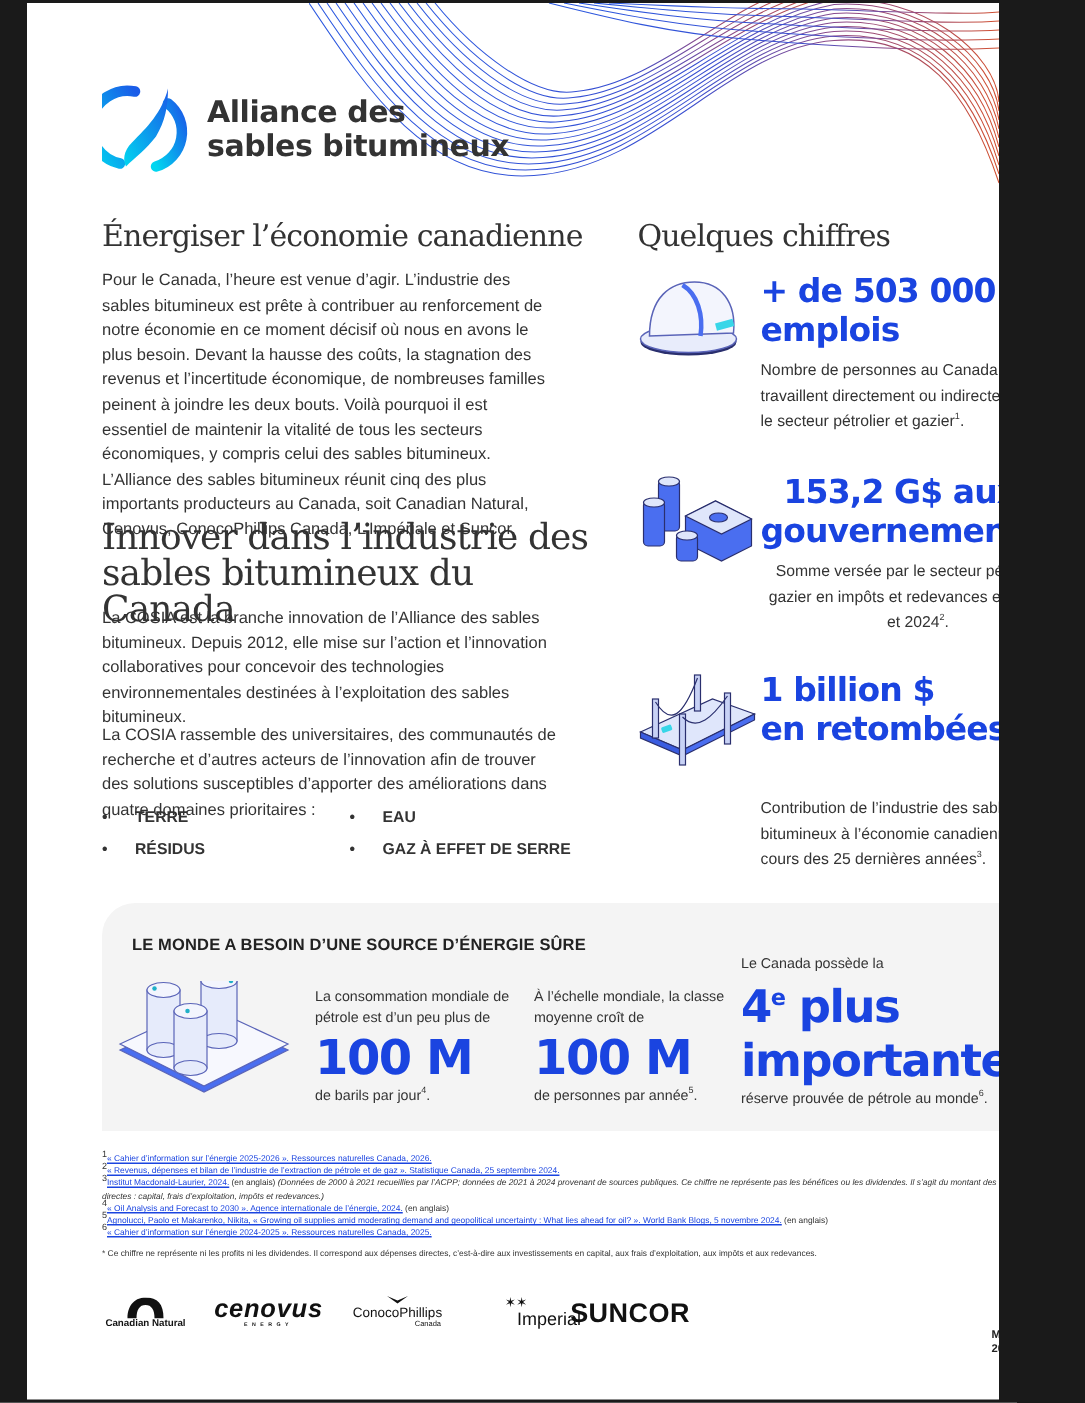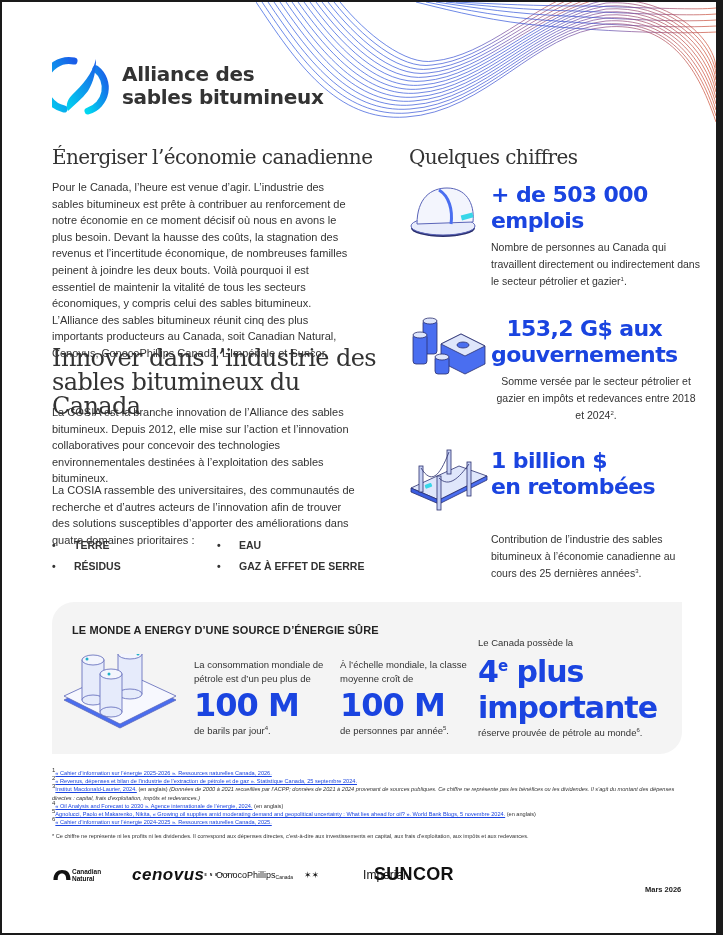--- a/index.html
+++ b/index.html
@@ -1,18 +1,18 @@
 <!DOCTYPE html>
 <html><head>
 <meta charset="utf-8">
 <style>
   * { box-sizing: border-box; margin: 0; padding: 0; }
   html, body { width: 723px; height: 935px; background: #1a1a1a; overflow: hidden; }
   .page {
-    position: absolute; left: 2px; top: 2px; width: 714px; height: 931px;
+    position: absolute; left: 18px; top: 2px; width: 648px; height: 931px;
     background: #ffffff; overflow: hidden;
     font-family: "Liberation Sans", sans-serif; color: #2b2b2b;
   }
   .waves { position: absolute; right: 0; top: 0; width: 460px; height: 125px; }
   .logo { position: absolute; left: 50px; top: 53px; display: flex; align-items: center; }
   .logo svg { width: 58px; height: 62px; }
   .logo-text { margin-left: 12px; font-family: "DejaVu Sans", sans-serif; font-weight: bold; font-size: 20px; line-height: 23px; color: #333; letter-spacing: -0.3px; }
 
   .serif-h { font-family: "DejaVu Serif", serif; font-weight: normal; color: #333; letter-spacing: -0.6px; }
   .h-energ { position: absolute; left: 50px; top: 143px; font-size: 20px; }
@@ -40,21 +40,21 @@
   .pc { position: absolute; }
   .pc .small { font-size: 9.5px; line-height: 14px; color: #333; }
   .pc .big { font-family: "DejaVu Sans", sans-serif; font-weight: bold; color: #1a44e0; letter-spacing: -1px; }
 
   .footnotes { position: absolute; left: 50px; top: 767px; width: 640px; font-size: 5.6px; line-height: 8.2px; color: #333; }
   .footnotes .lnk { color: #1a44e0; text-decoration: underline; }
   .footnotes .it { font-style: italic; }
   .footnotes .note { margin-top: 6px; }
 
   .sponsors { position: absolute; left: 50px; top: 862px; display: flex; align-items: center; }
-  .sponsor { margin-right: 22px; color: #111; display: flex; flex-direction: row; align-items: center; }
+  .sponsor { margin-right: 22px; color: #111; display: flex; flex-direction: column; align-items: center; }
   .date { position: absolute; left: 643px; top: 883px; font-size: 7.5px; font-weight: bold; color: #222; }
 </style>
 </head>
 <body>
 
 <div class="page">
 
   <svg class="waves" viewBox="0 0 460 125" preserveAspectRatio="none">
     <defs>
       <linearGradient id="wg" x1="0" x2="1" y1="0" y2="0">
@@ -186,21 +186,21 @@
       <rect x="16" y="36" width="7" height="4" rx="1" fill="#38d6e8" transform="rotate(-20 19 38)"></rect>
     </svg>
     <div class="big" style="top:0;">
       <div>1 billion $</div>
       <div>en retombées</div>
     </div>
     <div class="desc" style="top:83px;"><span>Contribution de l’industrie des sables bitumineux à l’économie canadienne au cours des 25 dernières années</span><sup>3</sup><span>.</span></div>
   </div>
 
   <div class="panel">
-    <div class="panel-title">LE MONDE A ENERGY D’UNE SOURCE D’ÉNERGIE SÛRE</div>
+    <div class="panel-title">LE MONDE A BESOIN D’UNE SOURCE D’ÉNERGIE SÛRE</div>
 
     <svg class="pc" style="left:8px; top:52px;" width="120" height="80" viewBox="0 0 120 80">
       <g stroke="#5a64b8" stroke-width="0.8">
         <path d="M4 46 L60 20 L116 46 L60 74 Z" fill="#4a6ef0"></path>
         <path d="M4 42 L60 16 L116 42 L60 70 Z" fill="#f7f8fe"></path>
         <rect x="22" y="6" width="22" height="40" fill="#e6ebfb"></rect>
         <ellipse cx="33" cy="6" rx="11" ry="5" fill="#f3f5fd"></ellipse>
         <ellipse cx="33" cy="46" rx="11" ry="5" fill="#e6ebfb"></ellipse>
         <rect x="58" y="0" width="24" height="40" fill="#e6ebfb"></rect>
         <ellipse cx="70" cy="0" rx="12" ry="5" fill="#f3f5fd"></ellipse>

